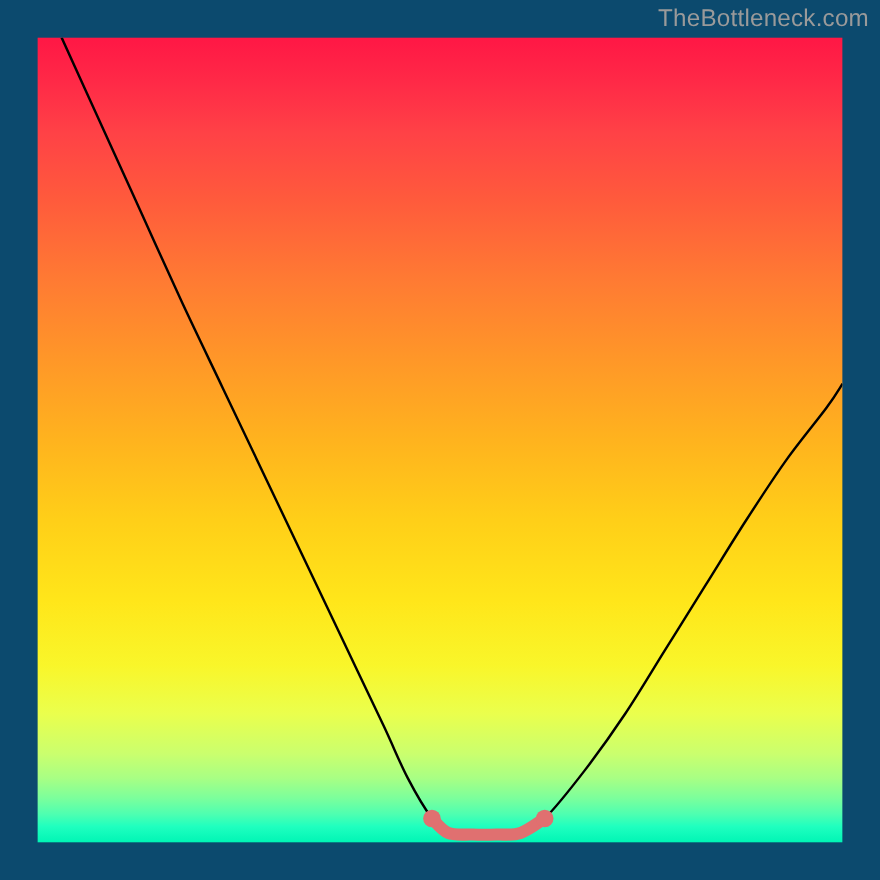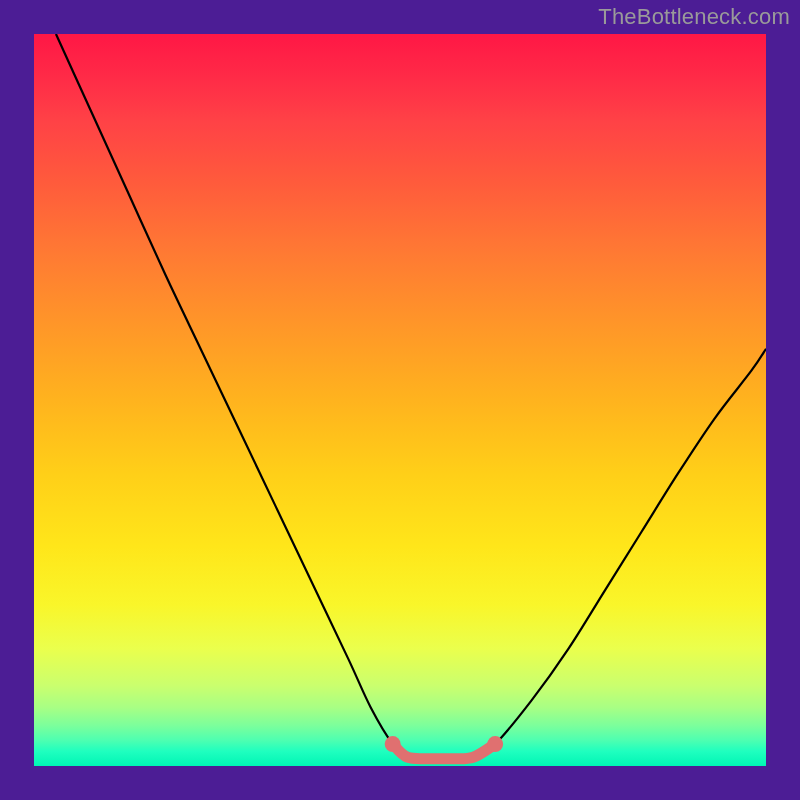--- a/index.html
+++ b/index.html
@@ -10,21 +10,21 @@
     overflow: hidden;
     background: #000;
     font-family: Arial, Helvetica, sans-serif;
   }
   .frame {
     position: absolute;
     left: 0;
     top: 0;
     width: 800px;
     height: 800px;
-    background: #4c1d95;
+    background: #0c4a6e;
   }
   .plot-area {
     position: absolute;
     left: 34px;
     top: 34px;
     width: 732px;
     height: 732px;
     overflow: hidden;
   }
   

